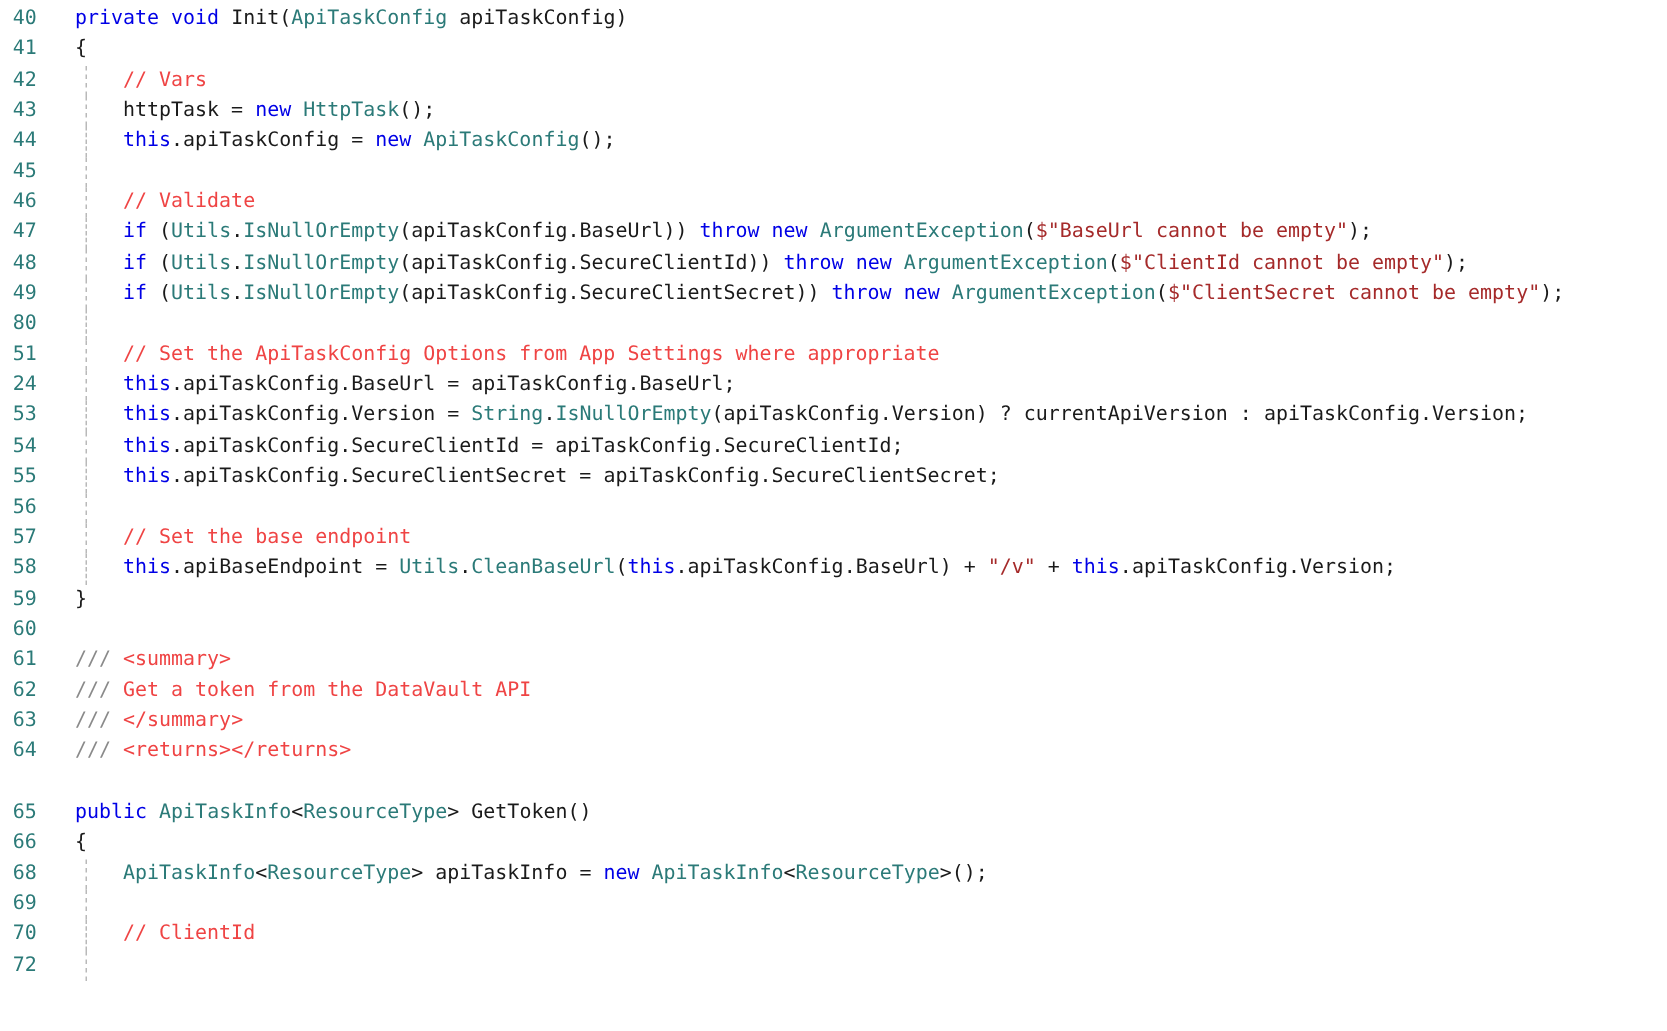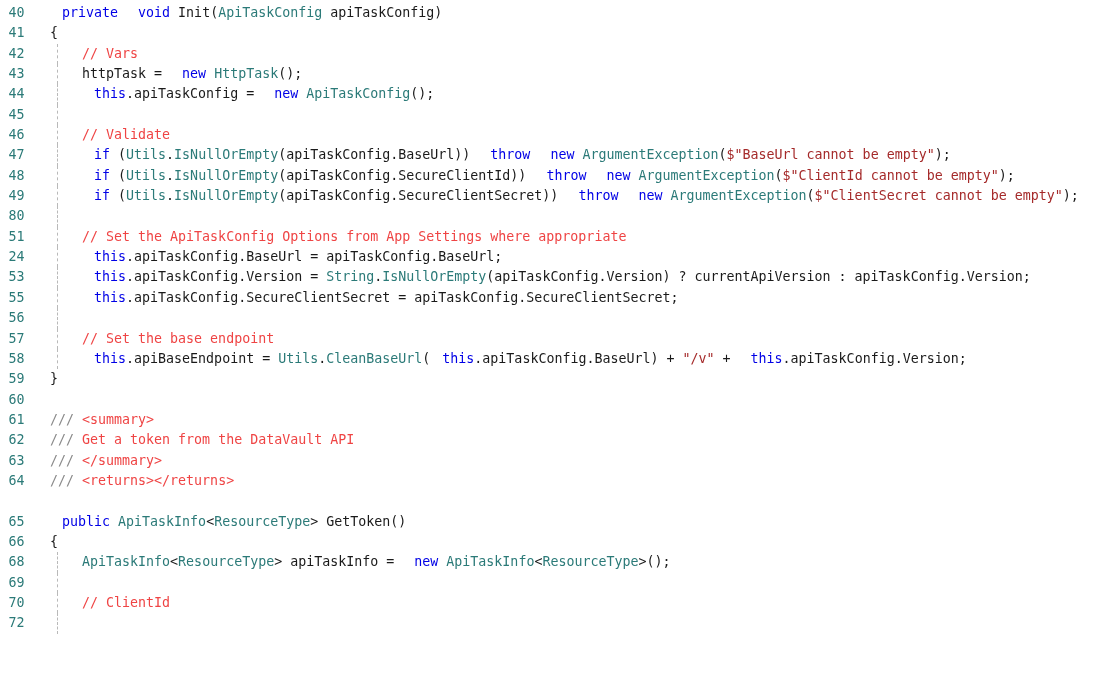--- a/index.html
+++ b/index.html
@@ -55,21 +55,21 @@
     content: "";
     position: absolute;
     left: 57px;
     top: 0;
     bottom: 0;
     width: 0;
     border-left: 1px dashed #b9b9b9;
   }
 
   
-  .kw   { color: #0000E6; margin-left: 12px; }            
+  .kw   { color: #0000E6; }            
   .typ  { color: #2B7A78; }            
   .str  { color: #A52A2A; }            
   .cmt  { color: #ef4444; }            
   .doc  { color: #8a8a8a; }            
   .pln  { color: #1a1a1a; }            
 </style>
 </head>
 <body>
 
 <div id="editor">
@@ -81,20 +81,21 @@
       <div class="code-line guide"><span class="gutter">44</span><span class="content"><span class="pln">    </span><span class="kw">this</span><span class="pln">.apiTaskConfig = </span><span class="kw">new</span><span class="pln"> </span><span class="typ">ApiTaskConfig</span><span class="pln">();</span></span></div>
       <div class="code-line guide"><span class="gutter">45</span><span class="content"></span></div>
       <div class="code-line guide"><span class="gutter">46</span><span class="content"><span class="pln">    </span><span class="cmt">// Validate</span></span></div>
       <div class="code-line guide"><span class="gutter">47</span><span class="content"><span class="pln">    </span><span class="kw">if</span><span class="pln"> (</span><span class="typ">Utils</span><span class="pln">.</span><span class="typ">IsNullOrEmpty</span><span class="pln">(apiTaskConfig.BaseUrl)) </span><span class="kw">throw</span><span class="pln"> </span><span class="kw">new</span><span class="pln"> </span><span class="typ">ArgumentException</span><span class="pln">(</span><span class="str">$"BaseUrl cannot be empty"</span><span class="pln">);</span></span></div>
       <div class="code-line guide"><span class="gutter">48</span><span class="content"><span class="pln">    </span><span class="kw">if</span><span class="pln"> (</span><span class="typ">Utils</span><span class="pln">.</span><span class="typ">IsNullOrEmpty</span><span class="pln">(apiTaskConfig.SecureClientId)) </span><span class="kw">throw</span><span class="pln"> </span><span class="kw">new</span><span class="pln"> </span><span class="typ">ArgumentException</span><span class="pln">(</span><span class="str">$"ClientId cannot be empty"</span><span class="pln">);</span></span></div>
       <div class="code-line guide"><span class="gutter">49</span><span class="content"><span class="pln">    </span><span class="kw">if</span><span class="pln"> (</span><span class="typ">Utils</span><span class="pln">.</span><span class="typ">IsNullOrEmpty</span><span class="pln">(apiTaskConfig.SecureClientSecret)) </span><span class="kw">throw</span><span class="pln"> </span><span class="kw">new</span><span class="pln"> </span><span class="typ">ArgumentException</span><span class="pln">(</span><span class="str">$"ClientSecret cannot be empty"</span><span class="pln">);</span></span></div>
       <div class="code-line guide"><span class="gutter">80</span><span class="content"></span></div>
       <div class="code-line guide"><span class="gutter">51</span><span class="content"><span class="pln">    </span><span class="cmt">// Set the ApiTaskConfig Options from App Settings where appropriate</span></span></div>
       <div class="code-line guide"><span class="gutter">24</span><span class="content"><span class="pln">    </span><span class="kw">this</span><span class="pln">.apiTaskConfig.BaseUrl = apiTaskConfig.BaseUrl;</span></span></div>
       <div class="code-line guide"><span class="gutter">53</span><span class="content"><span class="pln">    </span><span class="kw">this</span><span class="pln">.apiTaskConfig.Version = </span><span class="typ">String</span><span class="pln">.</span><span class="typ">IsNullOrEmpty</span><span class="pln">(apiTaskConfig.Version) ? currentApiVersion : apiTaskConfig.Version;</span></span></div>
+      <div class="code-line guide"><span class="gutter">54</span><span class="content"><span class="pln">    </span><span class="kw">this</span><span class="pln">.apiTaskConfig.SecureClientId = apiTaskConfig.SecureClientId;</span></span></div>
       <div class="code-line guide"><span class="gutter">55</span><span class="content"><span class="pln">    </span><span class="kw">this</span><span class="pln">.apiTaskConfig.SecureClientSecret = apiTaskConfig.SecureClientSecret;</span></span></div>
       <div class="code-line guide"><span class="gutter">56</span><span class="content"></span></div>
       <div class="code-line guide"><span class="gutter">57</span><span class="content"><span class="pln">    </span><span class="cmt">// Set the base endpoint</span></span></div>
       <div class="code-line guide"><span class="gutter">58</span><span class="content"><span class="pln">    </span><span class="kw">this</span><span class="pln">.apiBaseEndpoint = </span><span class="typ">Utils</span><span class="pln">.</span><span class="typ">CleanBaseUrl</span><span class="pln">(</span><span class="kw">this</span><span class="pln">.apiTaskConfig.BaseUrl) + </span><span class="str">"/v"</span><span class="pln"> + </span><span class="kw">this</span><span class="pln">.apiTaskConfig.Version;</span></span></div>
       <div class="code-line"><span class="gutter">59</span><span class="content"><span class="pln">}</span></span></div>
       <div class="code-line"><span class="gutter">60</span><span class="content"></span></div>
       <div class="code-line"><span class="gutter">61</span><span class="content"><span class="doc">///</span><span class="cmt"> &lt;summary&gt;</span></span></div>
       <div class="code-line"><span class="gutter">62</span><span class="content"><span class="doc">///</span><span class="cmt"> Get a token from the DataVault API</span></span></div>
       <div class="code-line"><span class="gutter">63</span><span class="content"><span class="doc">///</span><span class="cmt"> &lt;/summary&gt;</span></span></div>
       <div class="code-line"><span class="gutter">64</span><span class="content"><span class="doc">///</span><span class="cmt"> &lt;returns&gt;&lt;/returns&gt;</span></span></div>

